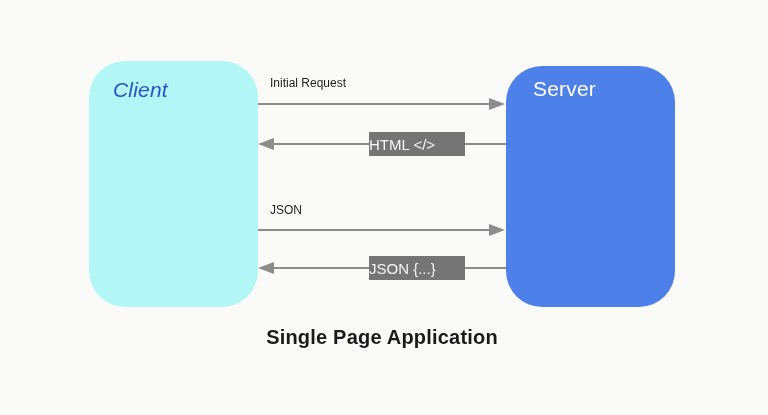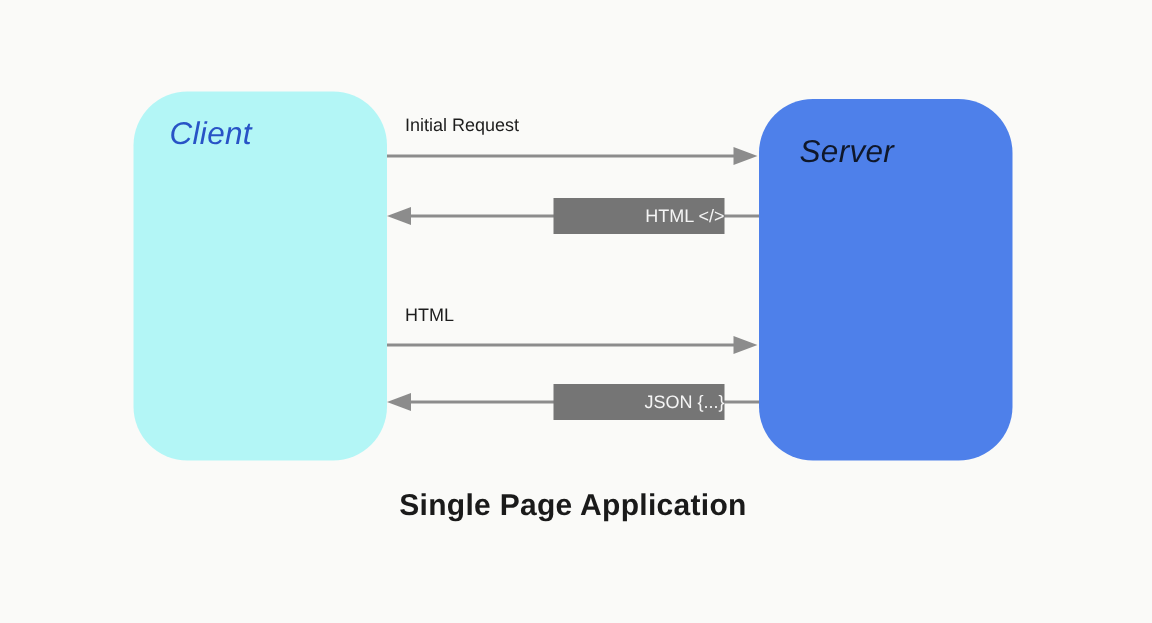--- a/index.html
+++ b/index.html
@@ -23,21 +23,21 @@
   .node-server {
     left: 506px; top: 66px; width: 169px; height: 241px;
     background: #4e80ea;
   }
   .node-label {
     position: absolute;
     font-size: 21px;
     letter-spacing: 0.2px;
   }
   .node-client .node-label { left: 24px; top: 17px; color: #2853c6; font-style: italic; }
-  .node-server .node-label { left: 27px; top: 24px; color: #0f172a; font-style: italic; }
+  .node-server .node-label { left: 27px; top: 11px; color: #ffffff; }
 
   .arrow-line {
     position: absolute;
     height: 2px;
     background: #8c8c8c;
   }
   .arrow-head { position: absolute; width: 0; height: 0; }
   .arrow-head.right {
     border-top: 6px solid transparent;
     border-bottom: 6px solid transparent;
@@ -54,25 +54,25 @@
     left: 270px;
     color: #1d1d1d;
     font-size: 12px;
   }
   .flow-text.initial { top: 76px; }
   .flow-text.ajax { top: 203px; }
 
   .badge {
     position: absolute;
     left: 369px;
-    width: 114px; height: 24px;
+    width: 96px; height: 24px;
     background: #757575;
     color: #f5f5f5;
-    font-size: 12px;
-    display: flex; align-items: center; justify-content: flex-end;
+    font-size: 15px;
+    display: flex; align-items: center; justify-content: flex-start;
     z-index: 2;
   }
   .badge.html { top: 132px; }
   .badge.json { top: 256px; }
 
   .caption {
     position: absolute;
     left: 0; top: 326px; width: 764px;
     text-align: center;
     font-size: 20px;
@@ -97,21 +97,21 @@
   <span class="flow-text initial">Initial Request</span>
   <div class="arrow-line" style="left:258px; top:103px; width:232px;"></div>
   <div class="arrow-head right" style="left:489px; top:98px;"></div>
 
   <div class="arrow-line" style="left:274px; top:143px; width:232px;"></div>
   <div class="arrow-head left" style="left:258px; top:138px;"></div>
   <div class="badge html">
     <span>HTML &lt;/&gt;</span>
   </div>
 
-  <span class="flow-text ajax">HTML</span>
+  <span class="flow-text ajax">JSON</span>
   <div class="arrow-line" style="left:258px; top:229px; width:232px;"></div>
   <div class="arrow-head right" style="left:489px; top:224px;"></div>
 
   <div class="arrow-line" style="left:274px; top:267px; width:232px;"></div>
   <div class="arrow-head left" style="left:258px; top:262px;"></div>
   <div class="badge json">
     <span>JSON {...}</span>
   </div>
 
   <div class="caption">Single Page Application</div>

